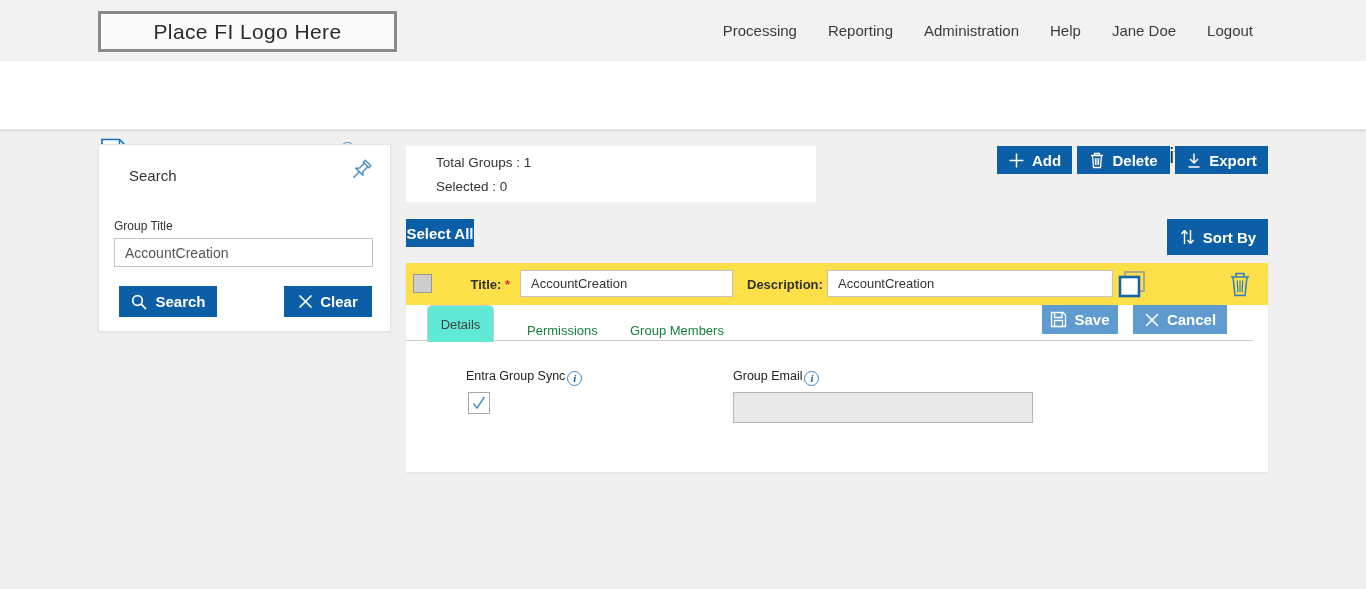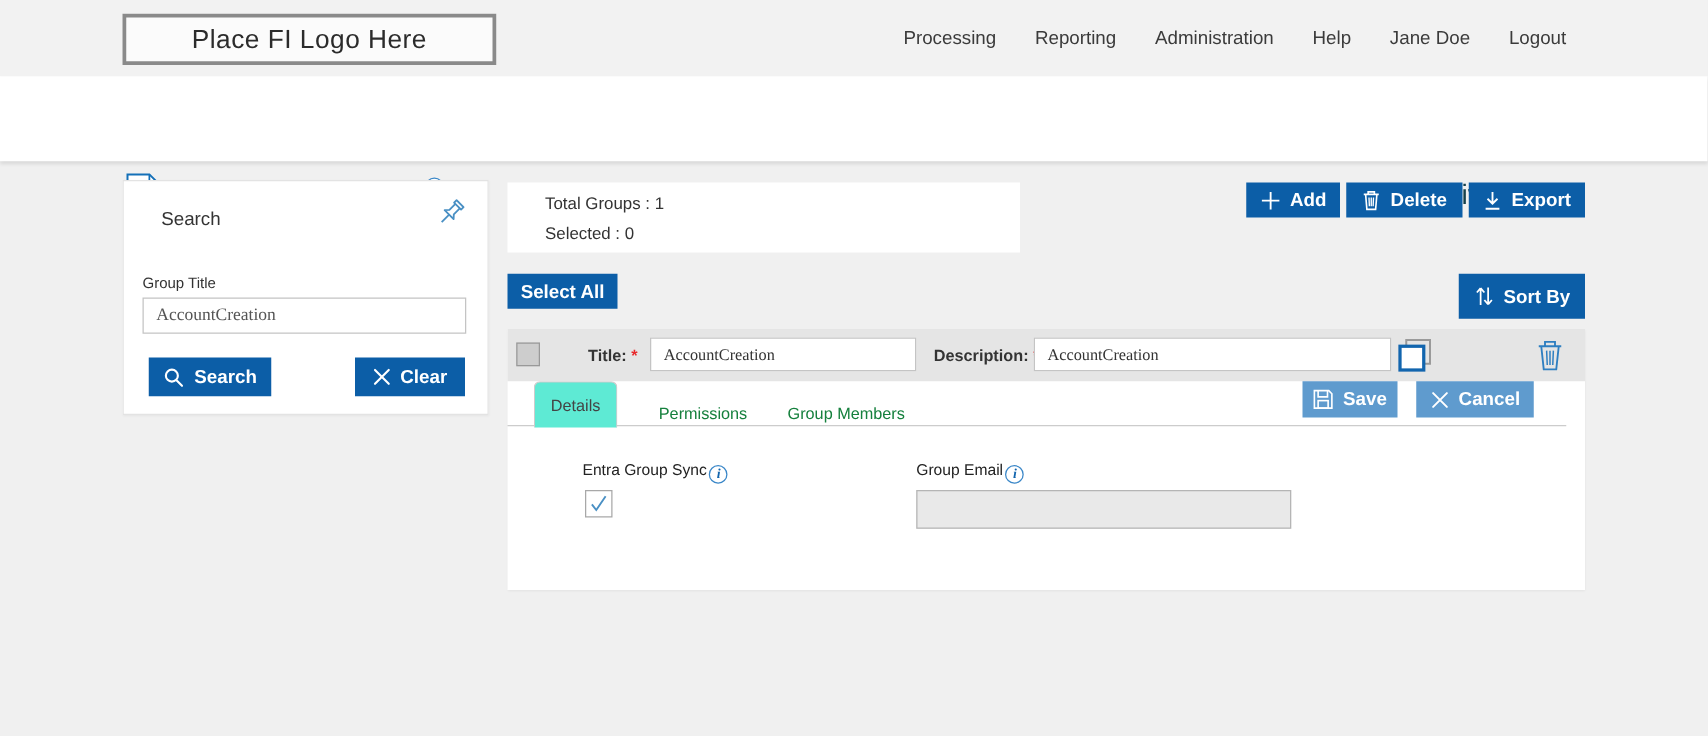--- a/index.html
+++ b/index.html
@@ -34,39 +34,39 @@
   .btn svg { flex:0 0 auto; }
 
   
   .search-card { position:absolute; left:98px; top:144px; width:293px; height:188px; background:#fff;
     border:1px solid #e3e3e3; box-shadow:0 1px 2px rgba(0,0,0,0.05); }
   .search-title { position:absolute; left:30px; top:22px; font-size:15px; color:#333; }
   .pin-icon { position:absolute; right:16px; top:12px; }
   .field-label { font-size:12px; color:#333; }
   .search-card .field-label { position:absolute; left:15px; top:74px; }
   .text-input { border:1px solid #c4c4c4; background:#fff; font-size:14px; color:#555;
-    padding:4px 10px; font-family:Liberation Serif, serif; outline:none; }
+    padding:4px 10px; font-family:Liberation Sans, sans-serif; outline:none; }
   .group-title-input { position:absolute; left:15px; top:93px; width:259px; height:29px; }
   .search-btn { position:absolute; left:20px; top:141px; width:98px; height:31px; }
   .clear-btn { position:absolute; left:185px; top:141px; width:88px; height:31px; }
 
   
   .summary-box { position:absolute; left:406px; top:146px; width:410px; height:56px; background:#fff;
     padding:9px 0 0 30px; font-size:13.5px; color:#333; }
   .summary-box div { margin-bottom:9px; }
   .add-btn { position:absolute; left:997px; top:146px; width:75px; height:28px; }
   .delete-btn { position:absolute; left:1077px; top:146px; width:93px; height:28px; }
   .export-btn { position:absolute; left:1175px; top:146px; width:93px; height:28px; }
-  .select-all-btn { position:absolute; left:406px; top:219px; width:88px; height:28px; }
+  .select-all-btn { position:absolute; left:406px; top:219px; width:68px; height:28px; }
   .sort-by-btn { position:absolute; left:1167px; top:219px; width:101px; height:36px; }
 
   
   .main-panel { position:absolute; left:406px; top:263px; width:862px; height:209px; background:#fff;
     box-shadow:0 1px 2px rgba(0,0,0,0.06); }
-  .group-row { position:absolute; left:0; top:0; width:862px; height:42px; background:#e5e5e5; }
+  .group-row { position:absolute; left:0; top:0; width:862px; height:42px; background:#fde047; }
   .row-checkbox { position:absolute; left:7px; top:11px; width:19px; height:19px;
     border:1px solid #999; background:#cdcdcd; cursor:pointer; }
   .row-label { position:absolute; top:14px; font-size:13px; color:#333; font-weight:bold; white-space:nowrap; }
   .req { color:#e8282b; font-weight:bold; }
   .row-title-label { left:40px; width:64px; text-align:right; }
   .row-title-input { position:absolute; left:114px; top:7px; width:213px; height:27px; font-size:13px; color:#333; }
   .row-desc-label { left:341px; }
   .row-desc-input { position:absolute; left:421px; top:7px; width:286px; height:27px; font-size:13px; color:#333; }
   .copy-icon { position:absolute; left:710px; top:5px; cursor:pointer; }
   .row-trash-icon { position:absolute; left:822px; top:7px; cursor:pointer; }

